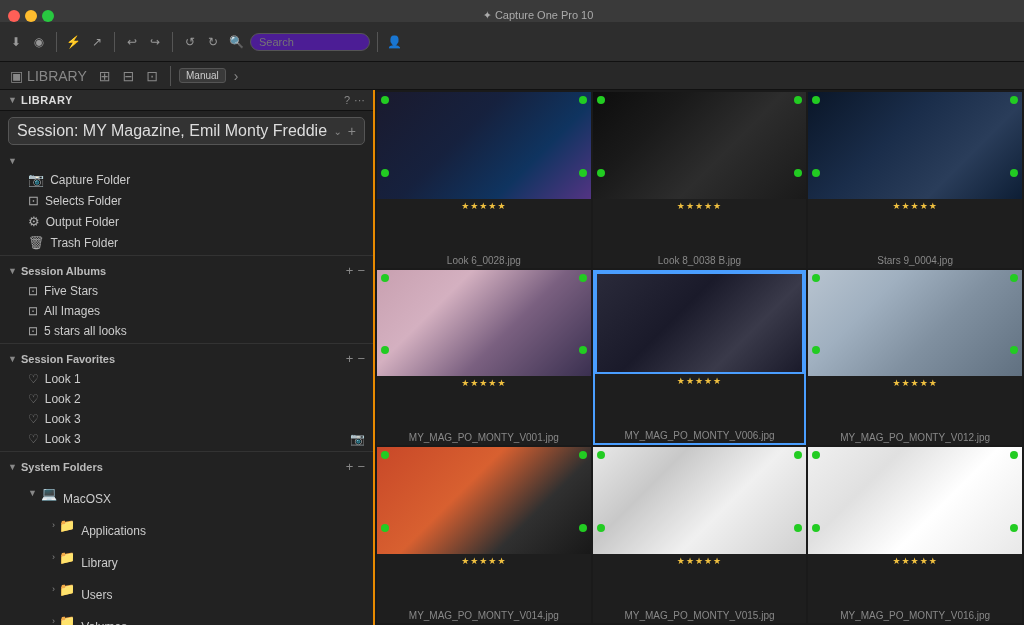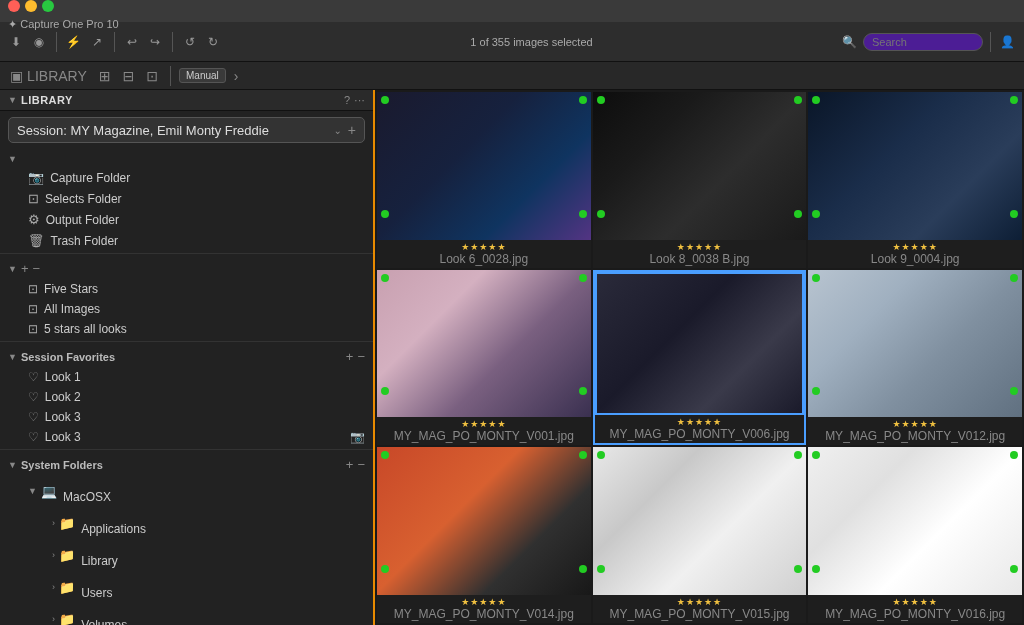--- a/index.html
+++ b/index.html
@@ -11,24 +11,23 @@
       overflow: hidden;
       color: #ccc;
       font-size: 12px;
     }
 
     
     .title-bar {
       height: 22px;
       background: #3a3a3a;
       display: flex;
-      align-items: flex-start;
+      align-items: flex-end;
       padding: 0 8px;
       gap: 6px;
-      flex-direction: column;
     }
     .traffic-light { display: flex; gap: 5px; }
     .tl { width: 12px; height: 12px; border-radius: 50%; }
     .tl.red { background: #ff5f57; }
     .tl.yellow { background: #febc2e; }
     .tl.green { background: #28c840; }
     .title-bar-title {
       flex: 1;
       text-align: center;
       font-size: 11px;
@@ -133,21 +132,21 @@
     .session-selector {
       display: flex;
       align-items: center;
       margin: 6px 8px;
       background: #333;
       border: 1px solid #555;
       border-radius: 5px;
       padding: 4px 8px;
       cursor: pointer;
     }
-    .session-label { flex: 1; font-size: 13px; color: #ddd; }
+    .session-label { flex: 1; font-size: 16px; color: #ddd; }
     .session-arrow { color: #888; font-size: 10px; margin-right: 6px; }
     .session-add { color: #888; font-size: 14px; cursor: pointer; }
 
     
     .section-header {
       display: flex;
       align-items: center;
       padding: 5px 8px 3px 8px;
       cursor: pointer;
     }
@@ -237,21 +236,21 @@
     .photo-selected { border: 2px solid #4a9eff; }
 
     .photo-meta {
       background: #1e1e1e;
       padding: 2px 4px;
       display: flex;
       flex-direction: column;
       align-items: center;
     }
     .photo-stars { color: #f0c040; font-size: 9px; letter-spacing: 1px; }
-    .photo-name { font-size: 12px; color: #888; }
+    .photo-name { font-size: 10px; color: #888; margin-top: 44px; }
     .photo-corner-dot {
       position: absolute;
       width: 8px; height: 8px;
       background: #4a9eff;
       border-radius: 50%;
     }
     .photo-corner-dot.tl { top: 4px; left: 4px; background: #22cc22; }
     .photo-corner-dot.tr { top: 4px; right: 4px; background: #22cc22; }
     .photo-corner-dot.bl { bottom: 22px; left: 4px; background: #22cc22; }
     .photo-corner-dot.br { bottom: 22px; right: 4px; background: #22cc22; }
@@ -291,21 +290,20 @@
     <div class="toolbar-sep"></div>
     <div class="toolbar-icon">⚡</div>
     <div class="toolbar-icon">↗</div>
     <div class="toolbar-sep"></div>
     <div class="toolbar-icon">↩</div>
     <div class="toolbar-icon">↪</div>
     <div class="toolbar-sep"></div>
     <div class="toolbar-icon">↺</div>
     <div class="toolbar-icon">↻</div>
   </div>
-  <div class="toolbar-center">1 of 355 images selected</div>
   <div class="toolbar-icons">
     <div class="toolbar-icon">🔍</div>
     <input class="toolbar-search" type="text" placeholder="Search" style="">
     <div class="toolbar-sep"></div>
     <div class="toolbar-icon">👤</div>
   </div>
 </div>
 
 <div class="toolbar2">
   <div class="tb2-item">▣ LIBRARY</div>
@@ -353,20 +351,21 @@
     </div>
     <div class="folder-item">
       <span class="folder-icon">🗑</span>
       <span class="folder-label">Trash Folder</span>
     </div>
 
     <hr class="divider-line">
 
     <div class="section-header">
       <span class="section-chevron">▼</span>
+      <span class="section-title">Session Albums</span>
       <div class="section-actions">
         <span>+</span>
         <span>−</span>
       </div>
     </div>
 
     <div class="album-item">
       <span class="album-icon">⊡</span>
       <span class="album-label">Five Stars</span>
     </div>
@@ -478,21 +477,21 @@
 
     <div class="photo-cell">
       <div class="photo-img photo-3">
         <div class="photo-corner-dot tl"></div>
         <div class="photo-corner-dot tr"></div>
         <div class="photo-corner-dot bl"></div>
         <div class="photo-corner-dot br"></div>
       </div>
       <div class="photo-meta">
         <div class="photo-stars">★★★★★</div>
-        <div class="photo-name">Look 9_0004.jpg</div>
+        <div class="photo-name">Stars 9_0004.jpg</div>
       </div>
     </div>
 
     <div class="photo-cell">
       <div class="photo-img photo-4">
         <div class="photo-corner-dot tl"></div>
         <div class="photo-corner-dot tr"></div>
         <div class="photo-corner-dot bl"></div>
         <div class="photo-corner-dot br"></div>
       </div>

